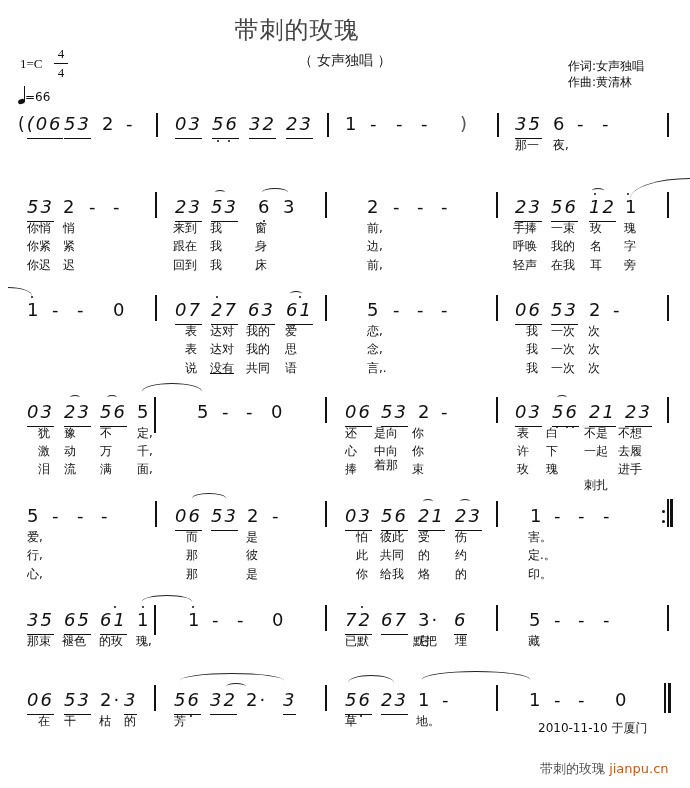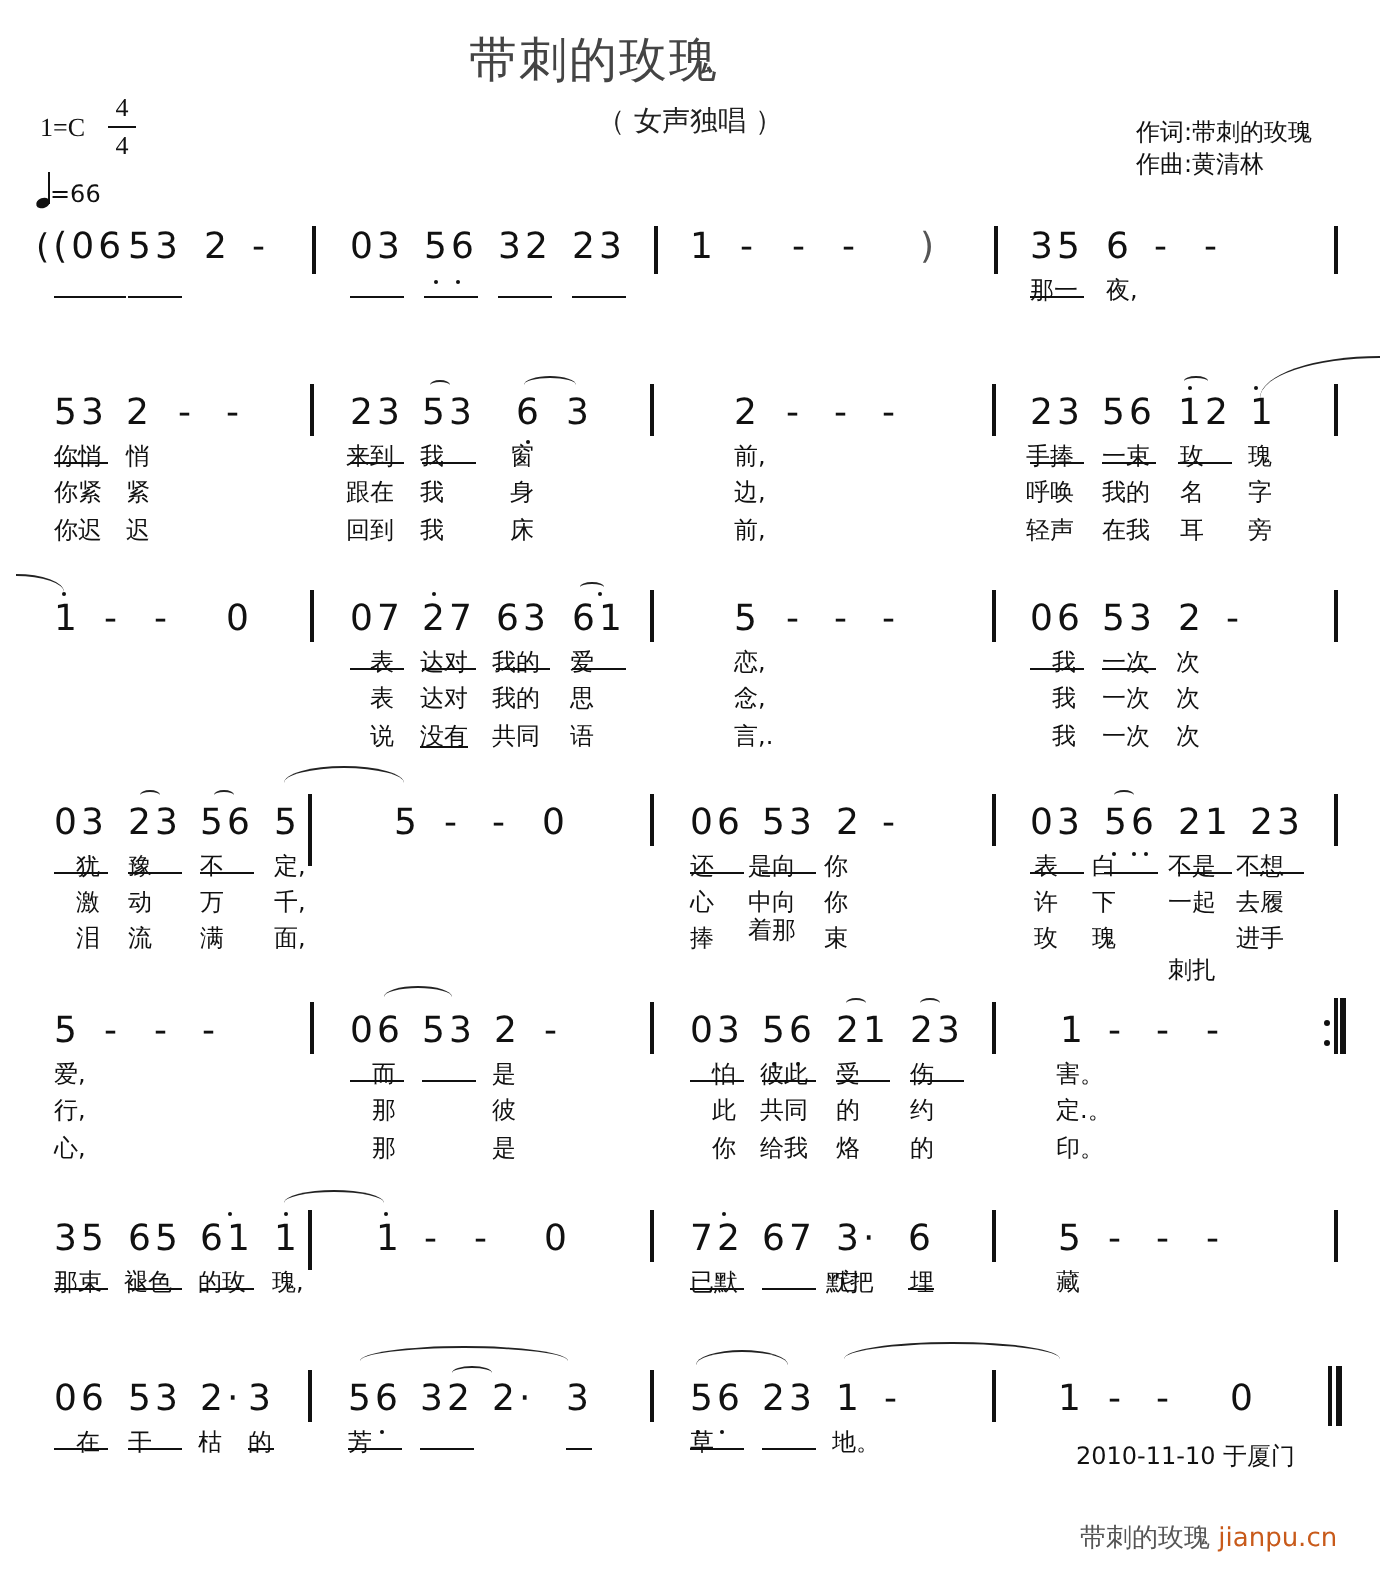--- a/index.html
+++ b/index.html
@@ -11,21 +11,21 @@
   .key { position:absolute; left:20px; top:56px; font-size:13px; font-family:"Liberation Serif",serif; }
   .timesig { position:absolute; left:54px; top:46px; width:14px; text-align:center; font-family:"Liberation Serif",serif; font-size:13px; line-height:16px; }
   .timesig .line { border-top:1px solid #111; margin:1px 0; }
   .tempo { position:absolute; left:18px; top:86px; font-size:12px; display:flex; align-items:flex-end; }
   .tempo .note-head { width:7px; height:5px; background:#111; border-radius:50%; transform:rotate(-20deg); }
   .tempo .stem { width:1.5px; height:16px; background:#111; margin-left:-1.5px; margin-bottom:2px; }
   .credits { position:absolute; left:568px; top:58px; font-size:12px; line-height:16px; }
 
   .row { position:absolute; left:0; width:690px; }
   .n { position:absolute; top:0; font-family:"DejaVu Sans",sans-serif; font-size:18px; letter-spacing:2px; }
-  .u { border-bottom:1.5px solid #111; padding-bottom:14px; }
+  .u { border-bottom:1.5px solid #111; padding-bottom:4px;font-style:italic; }
   .bar { position:absolute; width:1.5px; background:#111; }
   .bar.thick { width:3px; }
   .lyr { position:absolute; font-size:12px; white-space:nowrap; letter-spacing:0; }
   .slur { position:absolute; border-top:1px solid #222; border-radius:50% 50% 0 0; }
   .dotu { position:absolute; width:2px; height:2px; background:#111; border-radius:50%; }
   .footer-date { position:absolute; left:538px; top:720px; font-size:12px; }
   .watermark { position:absolute; left:540px; top:760px; font-size:13px; color:#555; }
   .watermark .en { color:#c85a1a; }
 </style>
 </head>
@@ -38,21 +38,21 @@
   <div>4</div>
   <div class="line"></div>
   <div>4</div>
 </div>
 <div class="tempo">
   <span class="note-head"></span>
     <span class="stem"></span>
   <span>=66</span>
 </div>
 <div class="credits">
-  <div>作词:带刺的玫瑰</div>
+  <div>作词:女声独唱</div>
   <div>作曲:黄清林</div>
 </div>
 
 <div class="row" style="top:113px;height:50px;">
   <span class="n" style="left:18px;"><span style="font-size:17px">(</span><span class="u" style="letter-spacing:2px">(06</span></span>
   <span class="n u" style="left:64px;">53</span>
   <span class="n" style="left:102px;">2</span>
   <span class="n" style="left:126px;">-</span>
   <div class="bar" style="left:156px;top:0;height:24px;"></div>
   <span class="n u" style="left:175px;">03</span>

